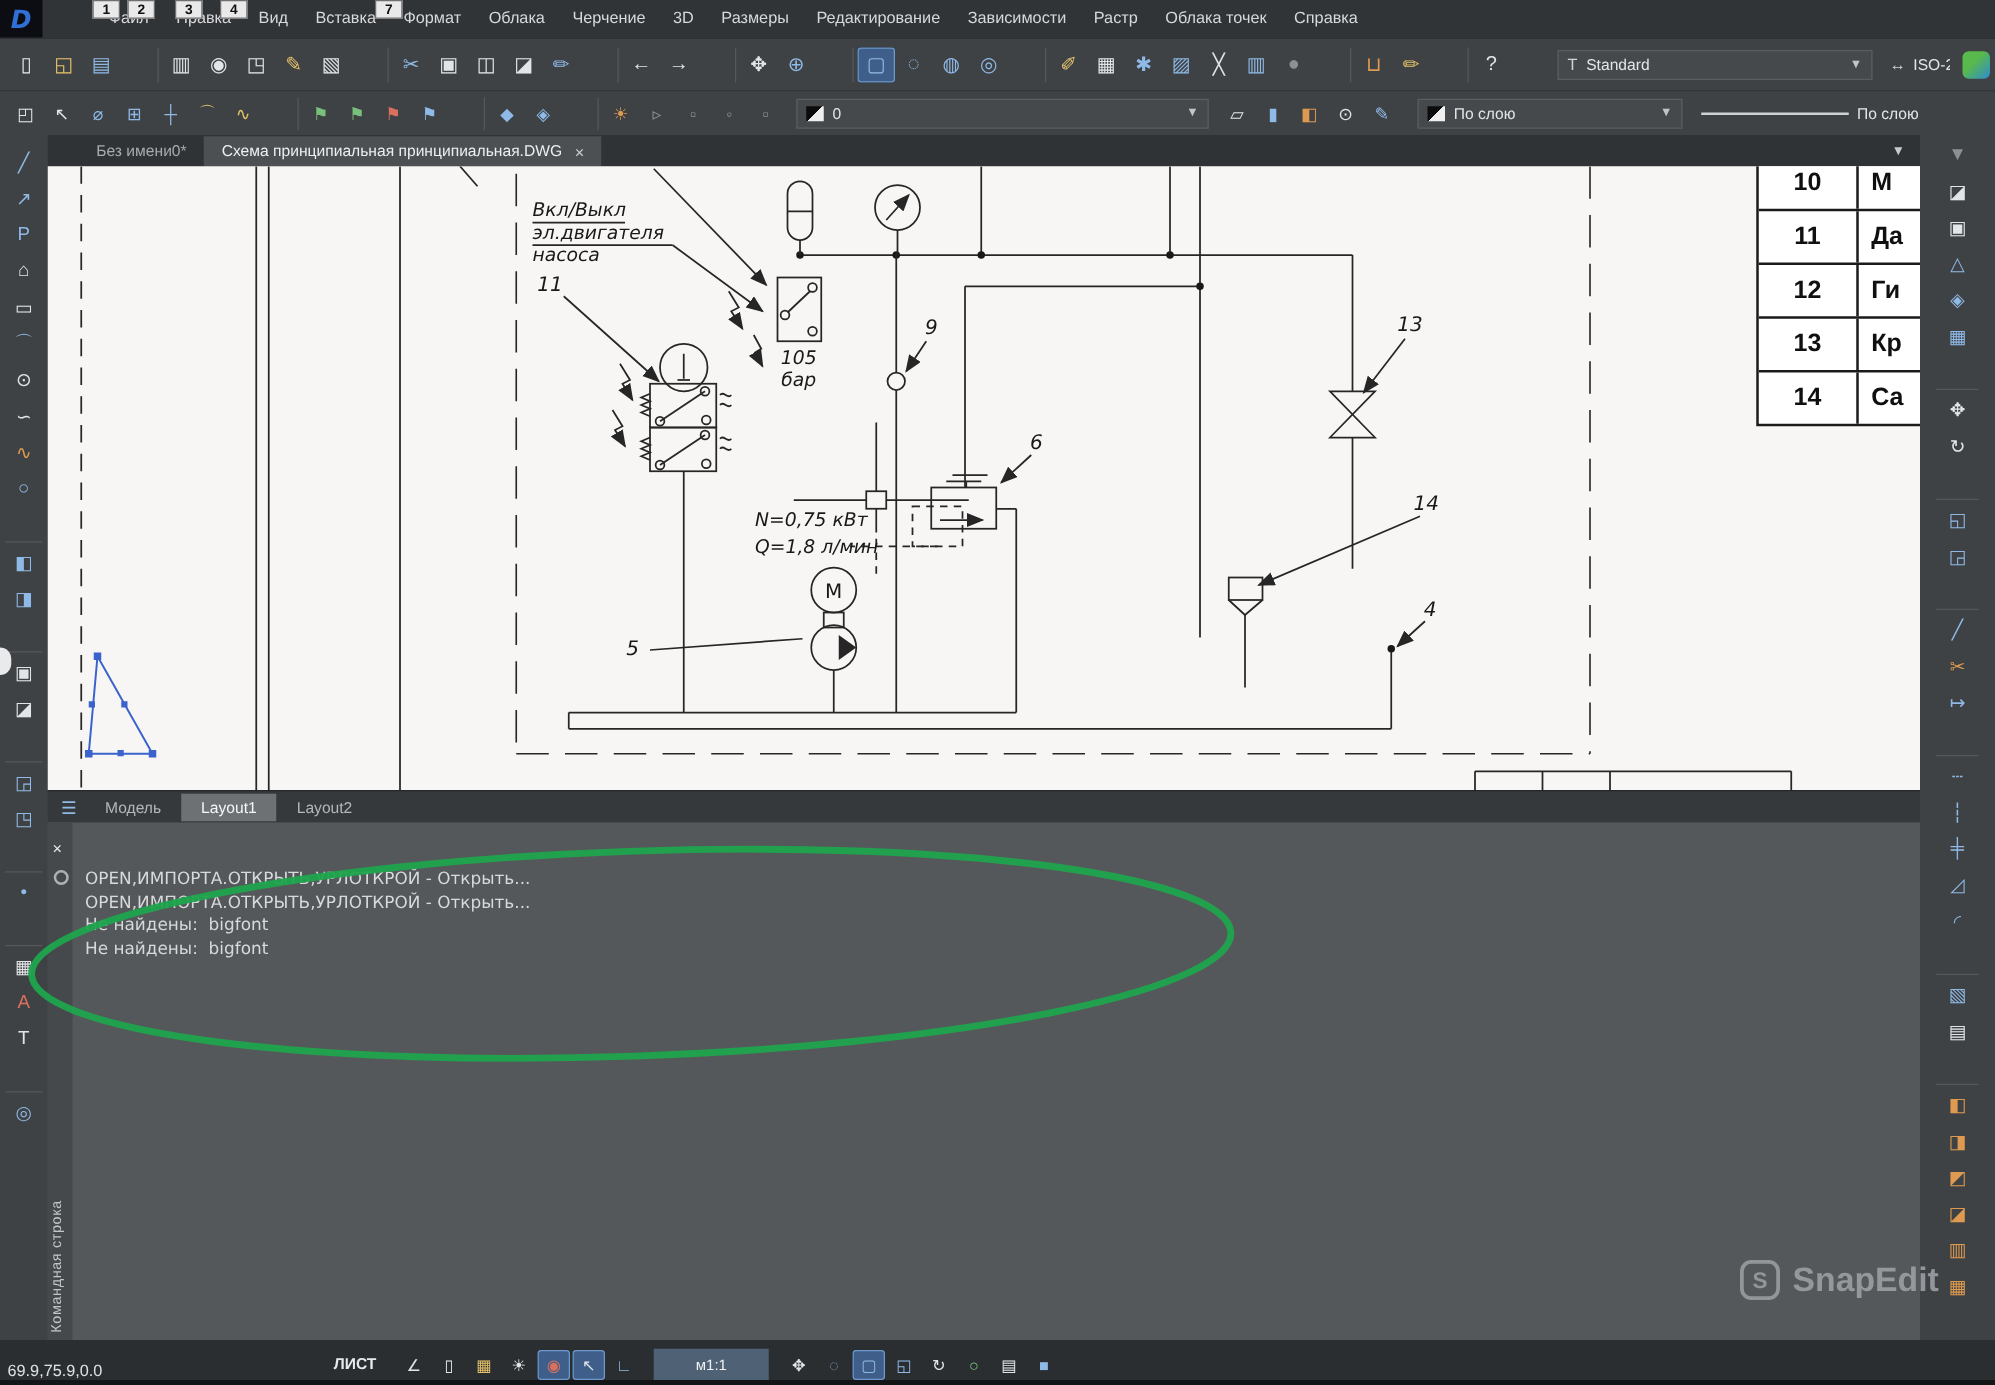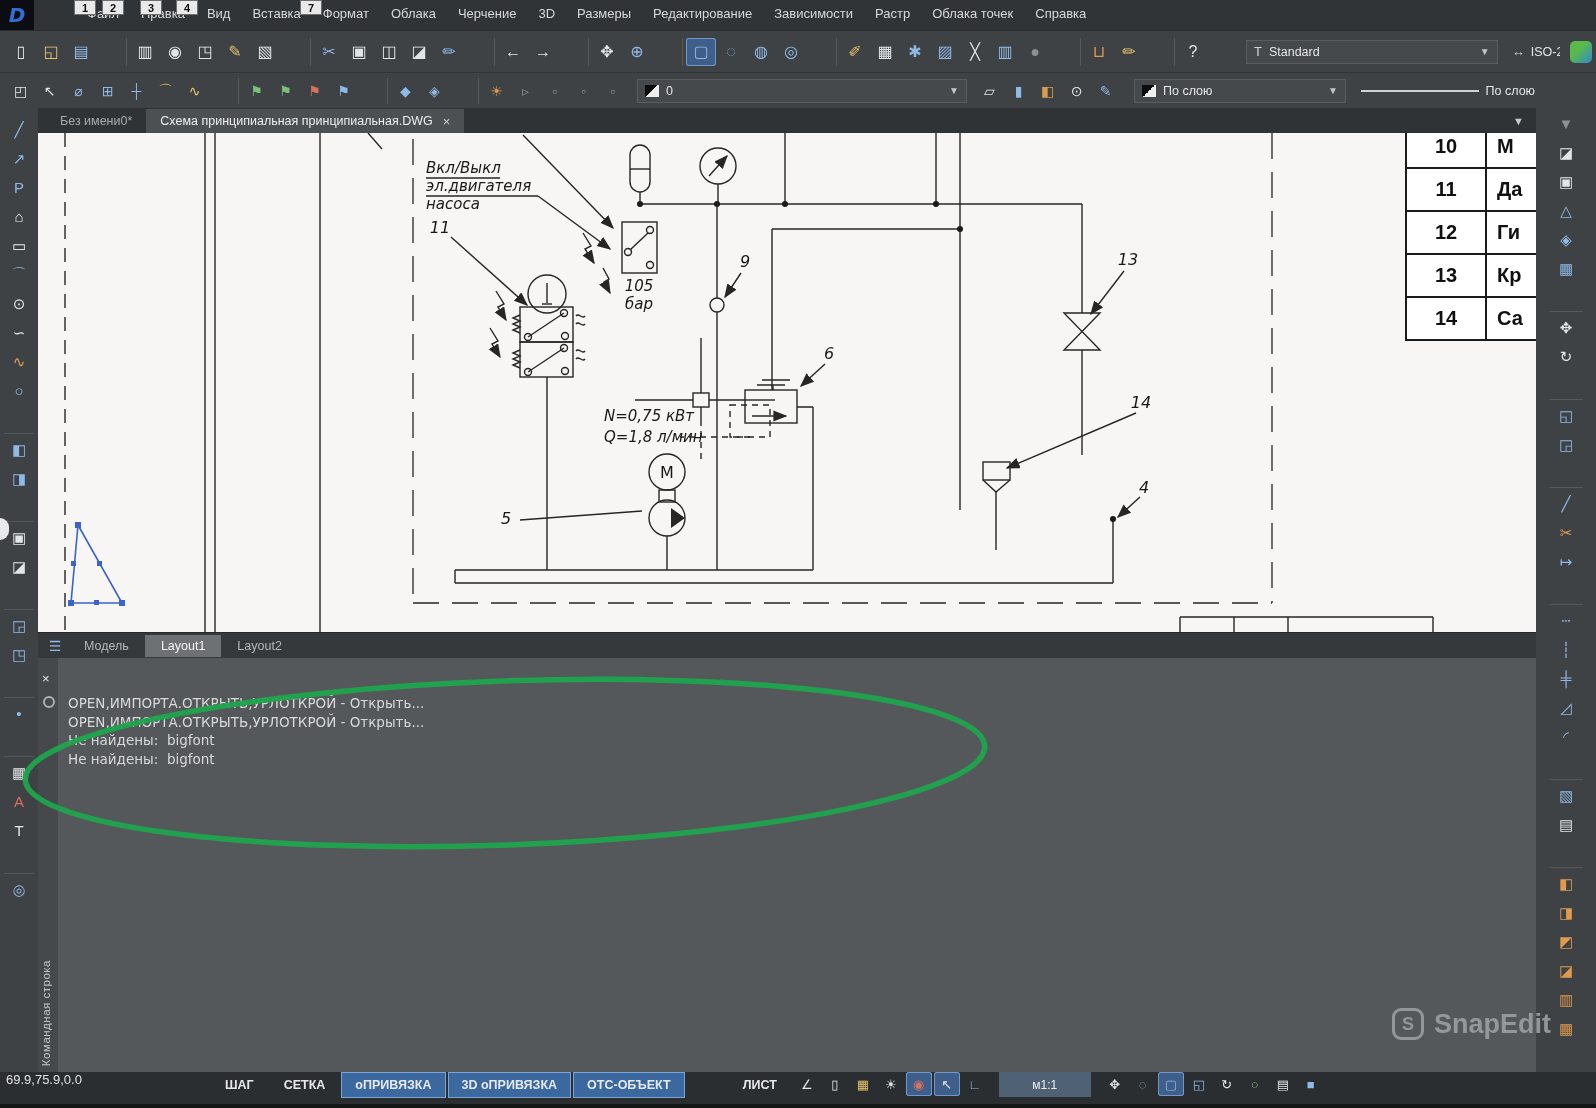--- a/index.html
+++ b/index.html
@@ -37,21 +37,21 @@
   #dimcombo{display:flex;align-items:center;gap:6px;margin-left:14px;font-size:12.5px;color:#e3e5e7;overflow:hidden;white-space:nowrap}
   #applogo{width:22px;height:22px;border-radius:5px;background:linear-gradient(135deg,#59b94c 40%,#2e8bd0);margin:0 4px 0 10px;flex:0 0 auto}
   .sw{width:14px;height:12px;background:linear-gradient(135deg,#0c0c0c 50%,#efefef 50%);flex:0 0 auto}
   #layercombo{width:330px;margin-left:10px}
   #colorcombo{width:212px;margin-left:14px}
   #ltcombo{width:188px;margin-left:8px;background:none;border:none}
   #ltline{flex:1;height:2px;background:#cfd2d4}
 
   
   #tabbar{position:absolute;left:38px;right:60px;top:108px;height:25px;background:#303336;display:flex;
-          align-items:flex-end;padding-left:8px;box-sizing:border-box}
+          align-items:flex-end;padding-left:25px;box-sizing:border-box}
   .dtab{height:24px;display:flex;align-items:center;padding:0 14px;font-size:12.5px;color:#a7abae;gap:10px;white-space:nowrap}
   .dtab[data-active="true"]{background:#4c5053;color:#eceeef}
   .tclose{font-size:13px;color:#cdd0d2}
   #taboverflow{margin-left:auto;margin-right:12px;color:#c8cbcd;font-size:11px;align-self:center}
 
   
   #accent{position:absolute;left:0;top:108px;width:4px;bottom:0;background:#5e83b4;z-index:2}
   #leftcol{position:absolute;left:0;top:108px;width:38px;bottom:36px;background:#3f4245;display:flex;
            flex-direction:column;align-items:center;padding-top:8px;gap:2px;box-sizing:border-box;z-index:3}
   #leftcol .icn{width:30px;height:27px;font-size:15px}
@@ -102,21 +102,21 @@
   #promptbar{position:absolute;left:0;right:0;bottom:0;height:22px;background:#7a7d7f;display:flex;
              align-items:center;padding-left:38px;color:#1c1d1e;font-size:13px}
   .picon{width:9px;height:9px;border:2px solid #2a2c2d;border-radius:50%;position:relative;margin-right:9px}
   .picon::after{content:"";position:absolute;left:2px;top:9px;width:2px;height:5px;background:#2a2c2d}
 
   
   #annot{position:absolute;left:10px;top:660px;width:1000px;height:205px;pointer-events:none;z-index:40}
 
   
   #statusbar{position:absolute;left:0;top:1072px;width:1596px;height:36px;background:#2b2e31;
-             border-bottom:4px solid #141517;display:flex;align-items:flex-start;box-sizing:border-box;padding:0 6px;z-index:10}
+             border-bottom:4px solid #141517;display:flex;align-items:flex-end;box-sizing:border-box;padding:0 6px;z-index:10}
   #coords{width:205px;font-size:13px;color:#dfe1e3}
   .tg{height:24px;padding:0 13px;display:flex;align-items:center;font-size:12.5px;font-weight:700;color:#e6e8ea;
       border:1px solid transparent;margin-right:2px;white-space:nowrap}
   .tg[data-on="true"]{background:#3c68a0;border-color:#7ba3d4}
   #sheetbtn{margin-left:42px}
   #statusbar .icn{width:26px;height:24px;font-size:13px;margin:0 1px}
   #scalebtn{width:92px;height:25px;background:#4e6175;color:#eef0f2;font-size:12px;display:flex;
             align-items:center;justify-content:center;margin:0 10px}
   #sb-spacer{width:18px}
 
@@ -573,28 +573,20 @@
       </div>
   </div>
 </div>
 
 <svg id="annot" width="1000" height="205" viewBox="0 0 1000 205" xmlns="http://www.w3.org/2000/svg">
   <ellipse cx="495" cy="103" rx="480" ry="82" transform="rotate(-2 495 103)" fill="none" stroke="#1fa44d" stroke-width="5.5" opacity="0.95"></ellipse>
 </svg>
 
 <div id="statusbar">
   <span id="coords">69.9,75.9,0.0</span>
-  <span style="display:flex;align-items:center">
-
-  <span class="tg" data-on="false">ШАГ</span>
-      <span class="tg" data-on="false">СЕТКА</span>
-      <span class="tg" data-on="true">оПРИВЯЗКА</span>
-      <span class="tg" data-on="true">3D оПРИВЯЗКА</span>
-      <span class="tg" data-on="true">ОТС-ОБЪЕКТ</span>
-    </span>
   <span class="tg" id="sheetbtn">ЛИСТ</span>
   <span style="display:flex;align-items:center">
 
   <span class="icn" data-k="w">∠</span>
       <span class="icn" data-k="w">▯</span>
       <span class="icn" data-k="y">▦</span>
       <span class="icn" data-k="w">☀</span>
       <span class="icn" data-k="r" data-active="true">◉</span>
       <span class="icn" data-k="w" data-active="true">↖</span>
       <span class="icn" data-k="b">∟</span>

